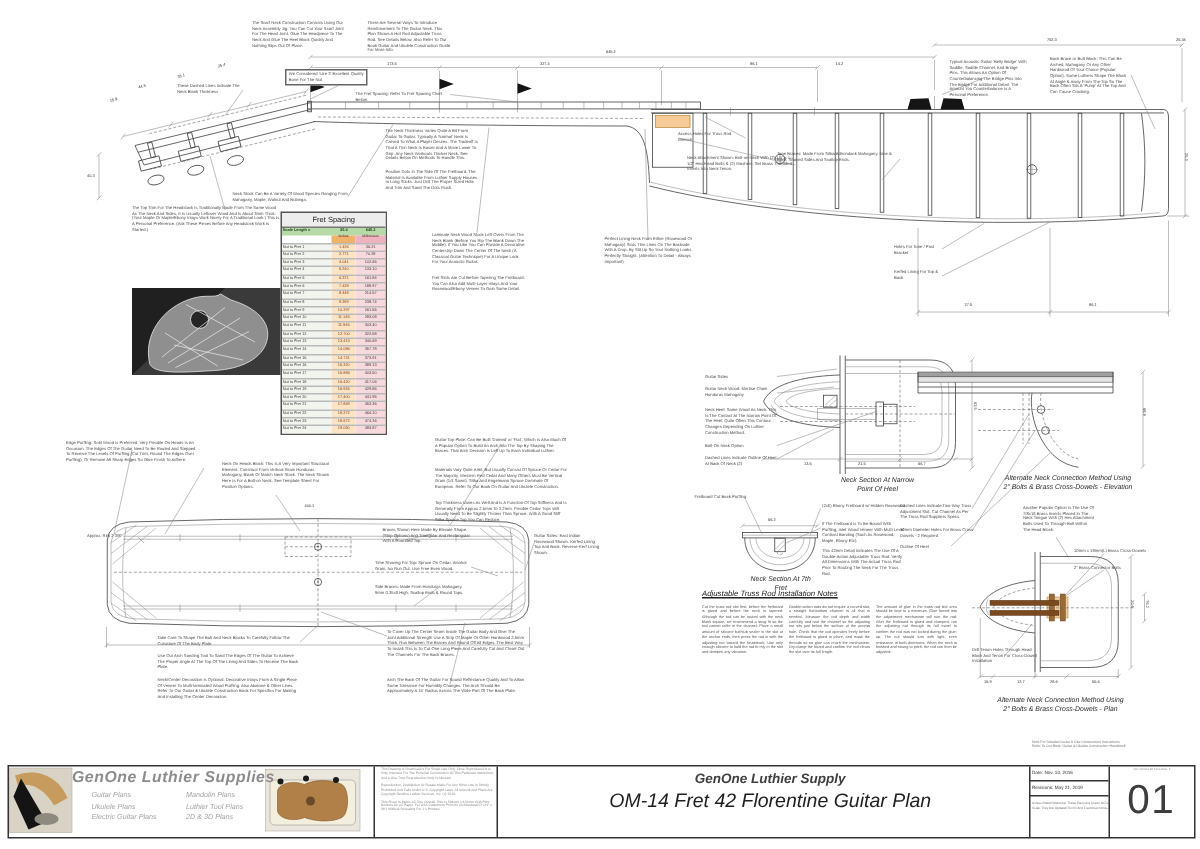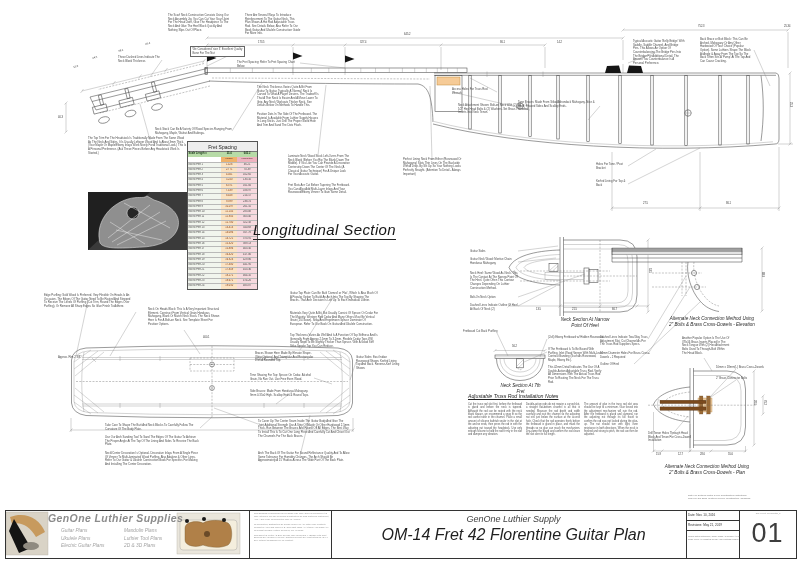--- a/index.html
+++ b/index.html
@@ -54,22 +54,22 @@
   .ft-c0{width:33px;background:#f1f5ee;color:#3c3c3c;padding-left:0.5px;}
   .ft-c1{width:16px;background:#fbe3c3;color:#8a3d12;text-align:center;}
   .ft-c2{width:20px;background:#f7d9de;color:#3f3f3f;text-align:center;}
 
   .tb-outer{position:absolute;left:5px;top:510px;width:790px;height:47px;border:0.9px solid #333;}
   .tb-v{position:absolute;top:0;bottom:0;border-left:0.9px solid #333;}
   .tb-brand{position:absolute;left:42px;top:1px;font-size:10.5px;font-style:italic;color:#8c8c8c;letter-spacing:0.4px;font-weight:bold;}
   .tb-prod{position:absolute;top:16px;font-size:4.8px;font-style:italic;color:#a3a3a3;line-height:1.6;}
   .tb-disc{position:absolute;left:248px;top:1px;width:78px;font-size:2.25px;line-height:1.3;color:#8a8a8a;}
   .tb-disc p{margin:0 0 2px 0;}
-  .tb-company{position:absolute;left:330px;width:355px;top:3px;text-align:center;font-size:9px;font-style:italic;color:#3f3f3f;}
-  .tb-title{position:absolute;left:330px;width:355px;top:15px;text-align:center;font-size:16px;font-style:italic;color:#1f1f1f;}
+  .tb-company{position:absolute;left:330px;width:355px;top:3px;text-align:center;font-size:9px;font-style:italic;color:#3f3f3f;font-weight:bold;}
+  .tb-title{position:absolute;left:330px;width:355px;top:15px;text-align:center;font-size:13px;font-style:italic;color:#1f1f1f;}
   .tb-daterow{position:absolute;left:680px;width:53px;height:10px;border-bottom:0.6px solid #333;font-size:3.1px;color:#333;padding:1.5px 0 0 2px;box-sizing:border-box;}
   .tb-stdnote{position:absolute;left:680px;top:24px;width:52px;font-size:2.1px;line-height:1.3;color:#777;padding-left:2px;}
   .tb-filelabel{position:absolute;left:736px;top:1px;width:52px;text-align:center;font-size:2px;color:#8d8d8d;}
   .tb-number{position:absolute;left:733px;top:7px;width:57px;text-align:center;font-size:27px;color:#3d3d3d;letter-spacing:1px;}
   .hb-note{position:absolute;left:688px;top:494px;width:107px;font-size:2.35px;line-height:1.3;color:#777;}
 </style>
 </head>
 <body>
 
 <div class="sheet">
@@ -537,21 +537,20 @@
           <span class="ft-c ft-c2">474.26</span>
         </div>
         <div class="ft-row">
           <span class="ft-c ft-c0">Nut to Fret 24</span>
           <span class="ft-c ft-c1">19.050</span>
           <span class="ft-c ft-c2">483.87</span>
         </div>
       </div>
   </div>
 
-  <span class="section-label" style="left:253px;top:221px;">Longitudinal Section</span>
   <div class="caption" style="left:515px;top:317px;width:140px;">Neck Section At Narrow
 Point Of Heel</div>
   <div class="caption" style="left:488px;top:383px;width:65px;">Neck Section At 7th
 Fret</div>
   <div class="caption" style="left:628px;top:316px;width:168px;">Alternate Neck Connection Method Using
 2" Bolts &amp; Brass Cross-Dowels - Elevation</div>
   <div class="caption" style="left:617px;top:464px;width:180px;">Alternate Neck Connection Method Using
 2" Bolts &amp; Brass Cross-Dowels - Plan</div>
 
   <span class="notes-heading" style="left:468px;top:393px;">Adjustable Truss Rod Installation Notes</span>

